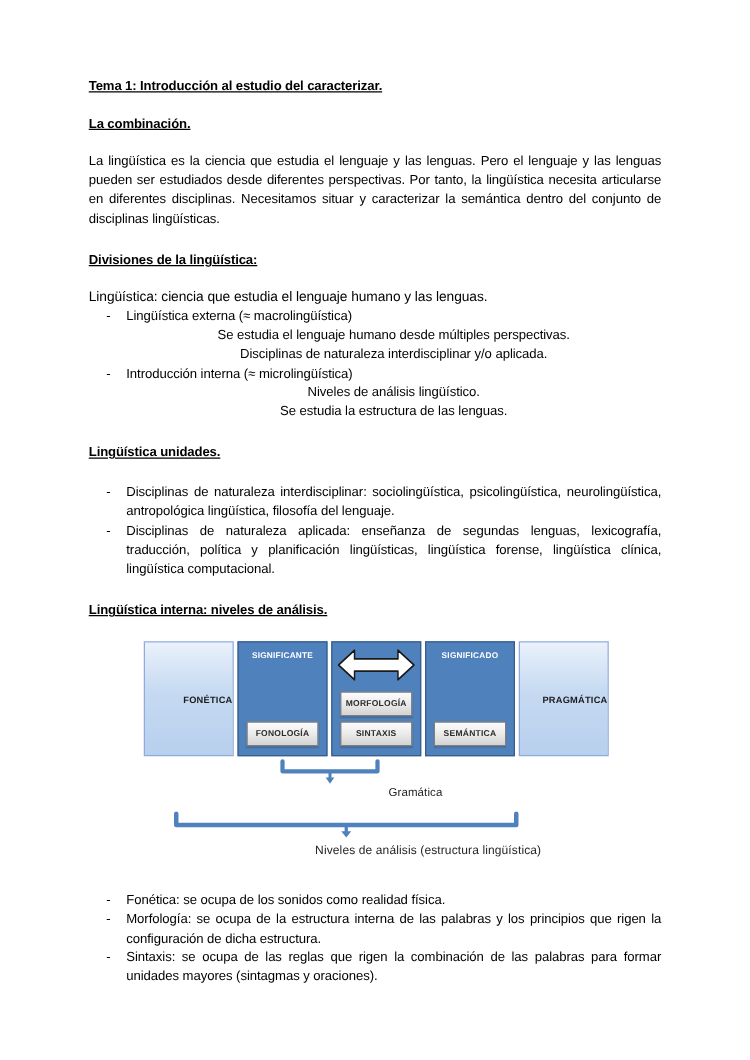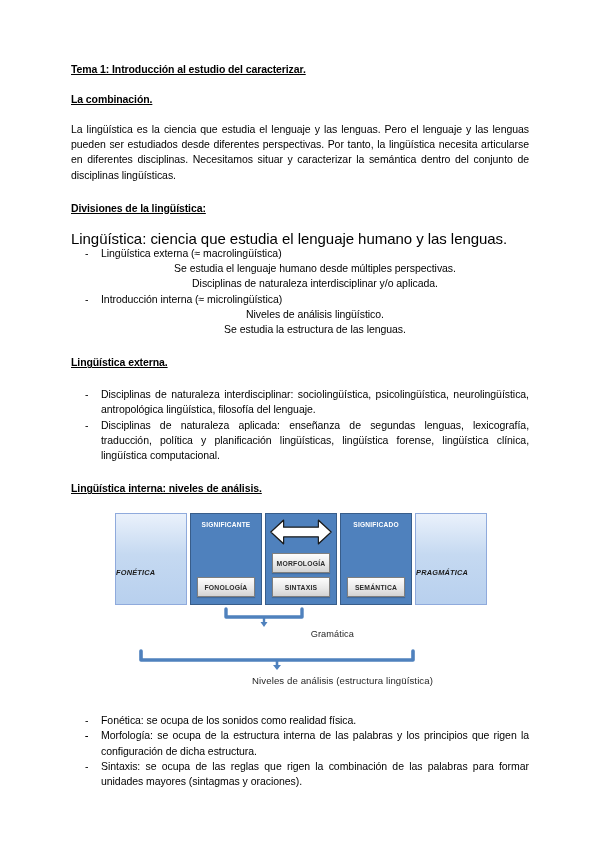--- a/index.html
+++ b/index.html
@@ -42,21 +42,21 @@
   .gap-lg { height: 18px; }
 
   p.para {
     font-size: 10.5px;
     line-height: 15.2px;
     margin: 0;
     text-align: justify;
     letter-spacing: -0.05px;
   }
   p.plain {
-    font-size: 15px;
+    font-size: 11px;
     line-height: 15.2px;
     margin: 0;
     text-align: left;
     letter-spacing: -0.05px;
   }
 
   ul.dashlist {
     list-style: none;
     margin: 0;
     padding: 0;
@@ -117,27 +117,26 @@
     text-align: center;
     font-size: 6.6px;
     font-weight: bold;
     color: #ffffff;
     letter-spacing: 0.2px;
   }
   .panel .pcenter {
     position: absolute;
     left: 0;
     right: 0;
-    top: 54px;
-    text-align: left;
+    top: 41px;
+    text-align: right;
     font-size: 7.4px;
     font-weight: bold;
     color: #1a1a1a;
     letter-spacing: 0.2px;
-    font-style: italic;
   }
   .chip {
     position: absolute;
     left: 6px;
     right: 6px;
     height: 20px;
     background: linear-gradient(180deg, #fdfdfd 0%, #e9e9e9 55%, #d3d3d3 100%);
     border: 1px solid #7f7f7f;
     box-sizing: border-box;
     display: flex;
@@ -230,21 +229,21 @@
       <li>
         <span class="dash">-</span>
         <span>Introducción interna (≈ microlingüística)</span>
         <span class="sub">Niveles de análisis lingüístico.</span>
         <span class="sub">Se estudia la estructura de las lenguas.</span>
       </li>
     </ul>
 
     <div class="gap-lg"></div>
 
-    <h2 class="heading">Lingüística externa.</h2>
+    <h2 class="heading">Lingüística unidades.</h2>
 
     <div class="gap-lg"></div>
 
     <ul class="dashlist">
       <li>
         <span class="dash">-</span>
         <span>Disciplinas de naturaleza interdisciplinar: sociolingüística, psicolingüística, neurolingüística, antropológica lingüística, filosofía del lenguaje.</span>
       </li>
       <li>
         <span class="dash">-</span>

